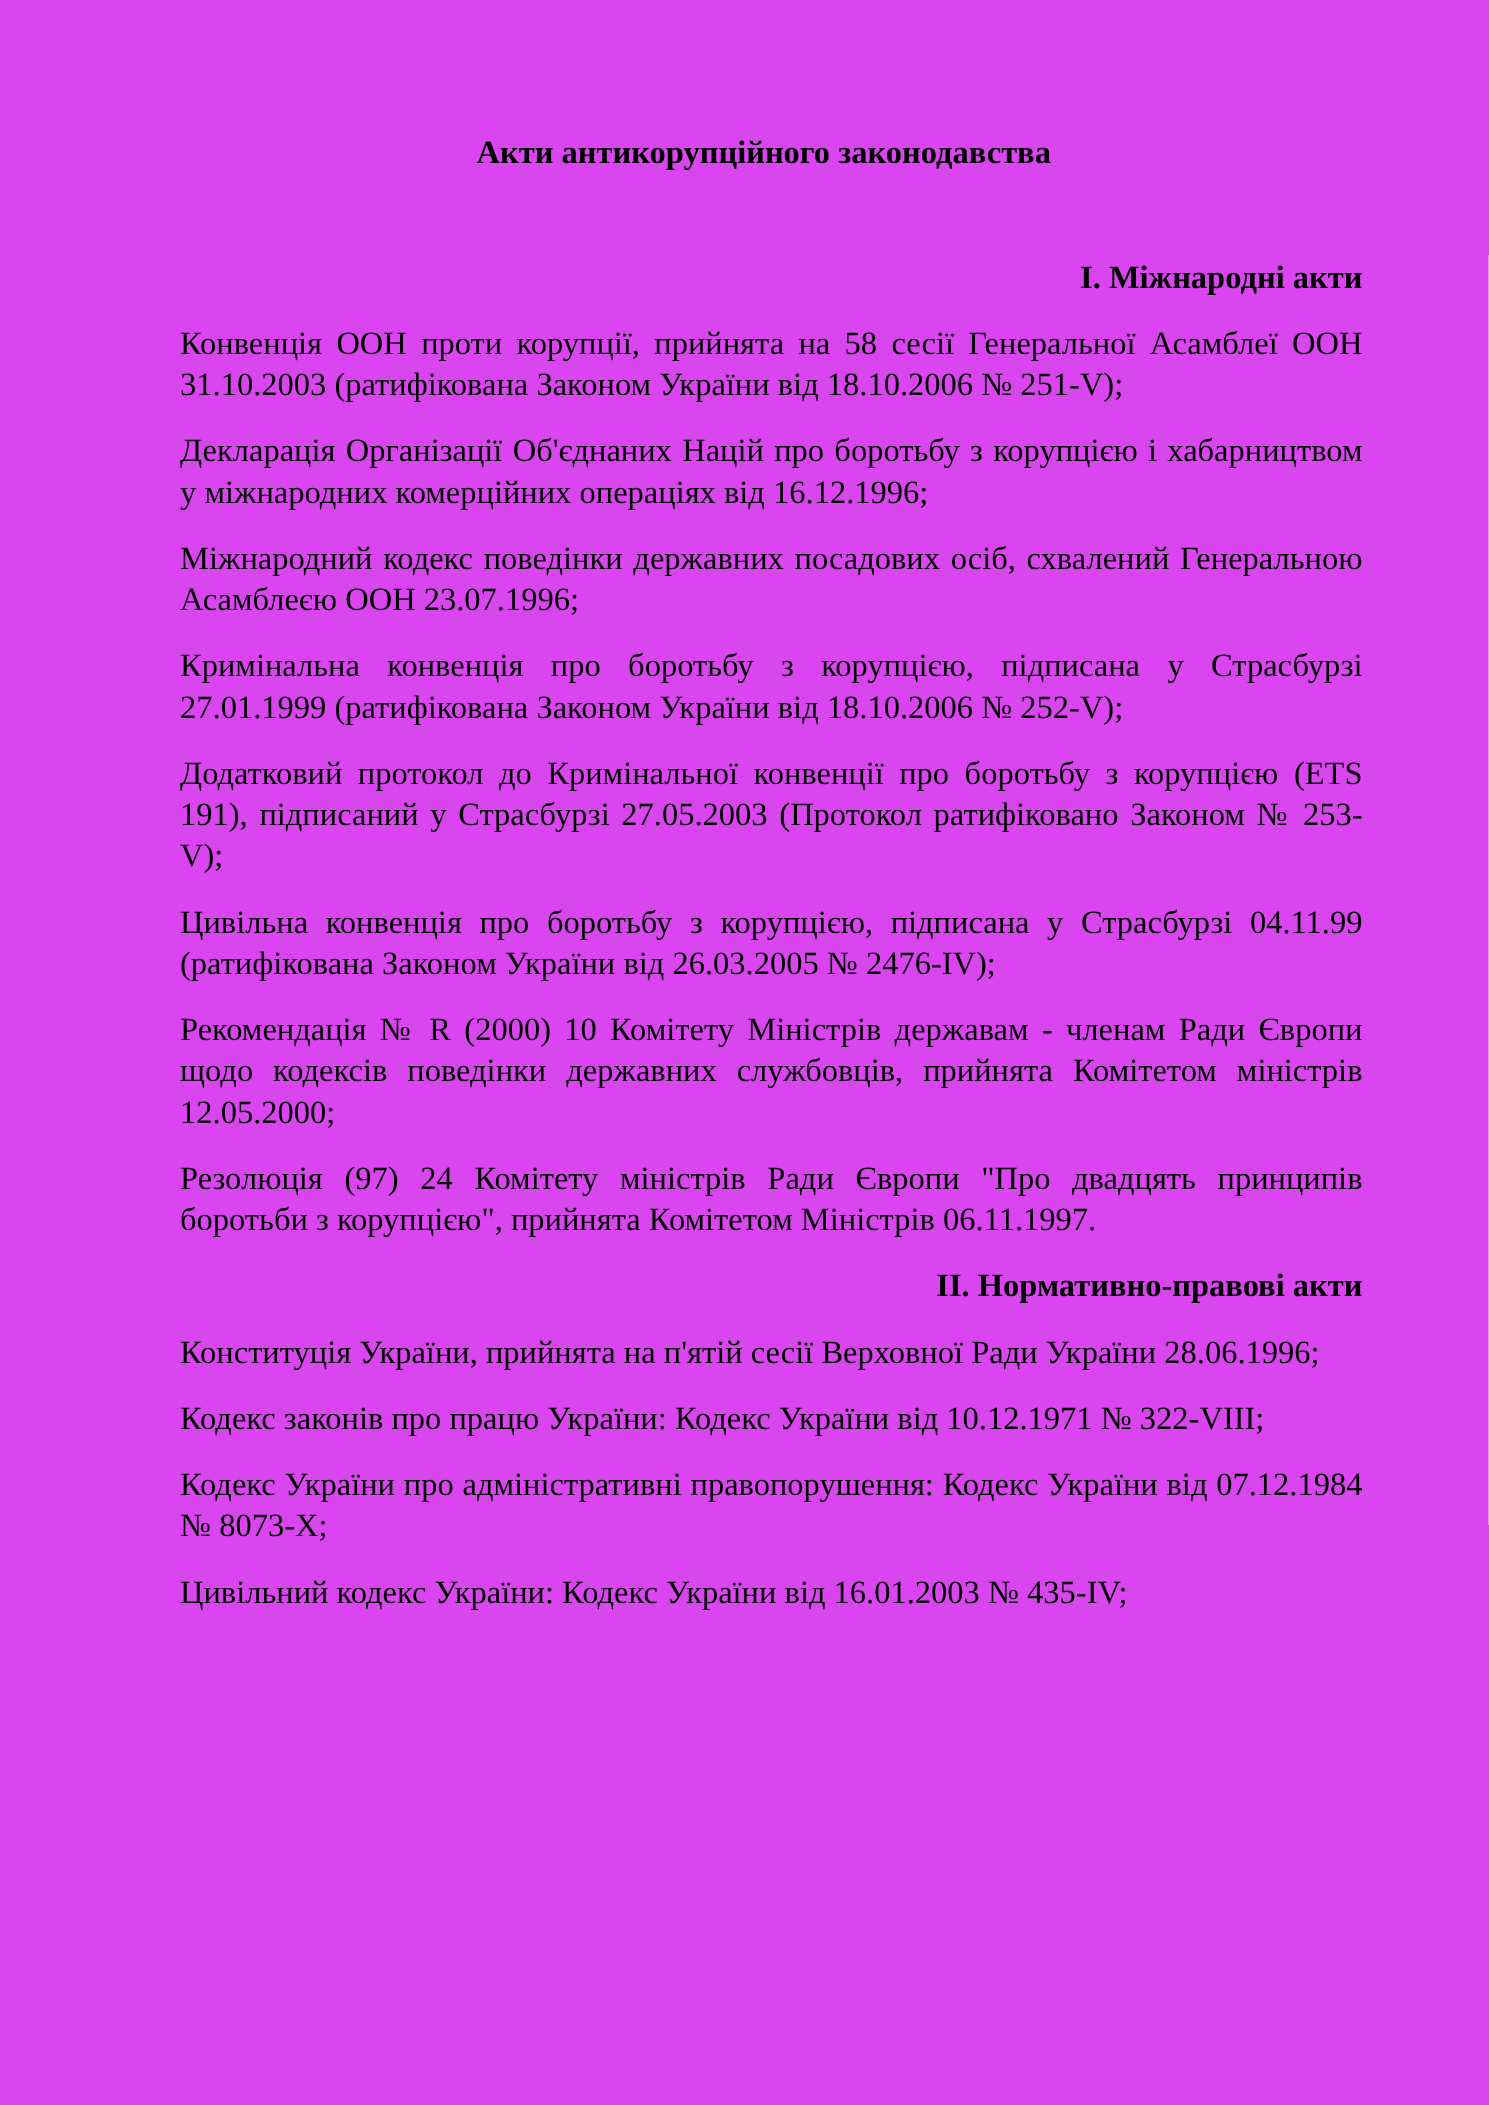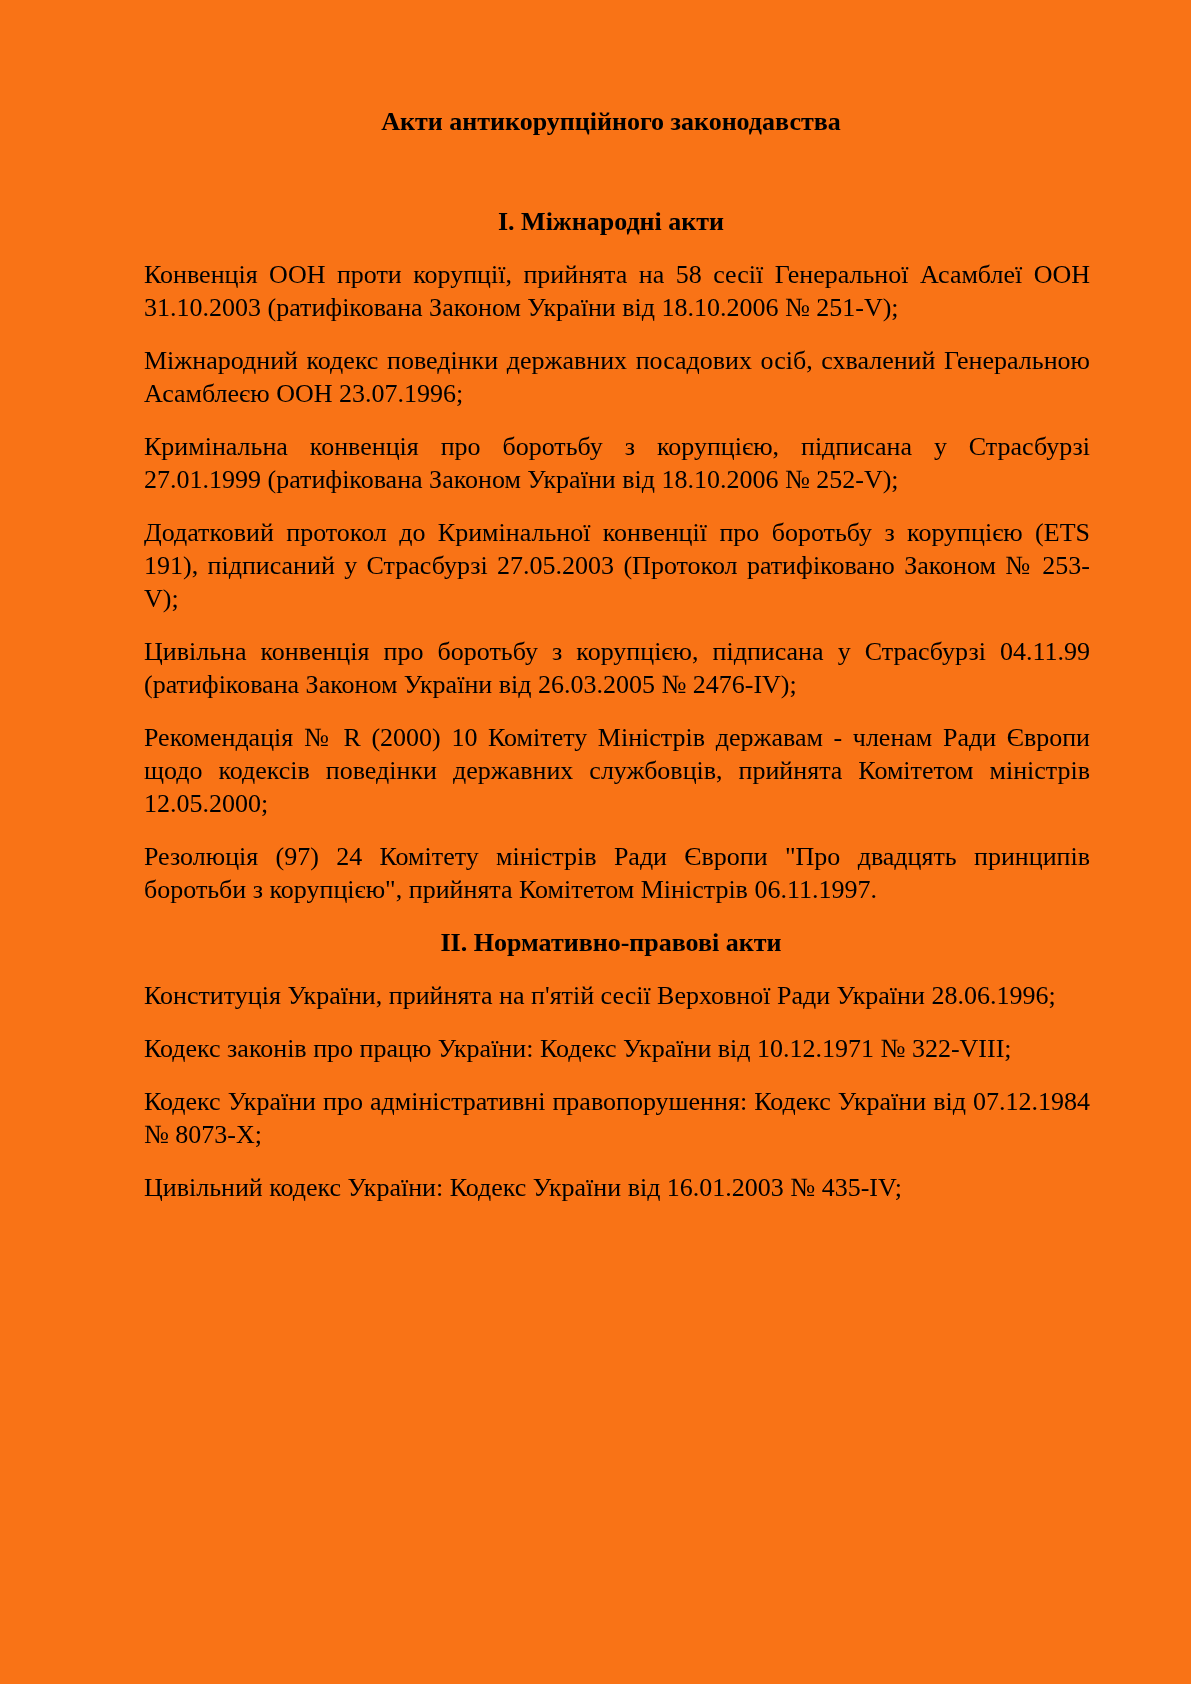--- a/index.html
+++ b/index.html
@@ -4,21 +4,21 @@
 <style>
   html, body {
     margin: 0;
     padding: 0;
     background: #ffffff;
   }
   .page {
     position: relative;
     width: 1191px;
     height: 1684px;
-    background: #f97316;
+    background: #d946ef;
     color: #000000;
     font-family: "Liberation Serif", serif;
     overflow: hidden;
   }
   .content {
     position: absolute;
     left: 132px;
     top: 105px;
     width: 958px;
   }
@@ -26,21 +26,21 @@
     font-size: 26px;
     line-height: 33px;
     font-weight: bold;
     text-align: center;
     margin: 0 0 67px 0;
   }
   .section-heading {
     font-size: 26px;
     line-height: 33px;
     font-weight: bold;
-    text-align: center;
+    text-align: right;
     margin: 0 0 20px 0;
   }
   .para {
     font-size: 26px;
     line-height: 33px;
     text-align: justify;
     margin: 0 0 20px 12px;
     hyphens: none;
     word-spacing: normal;
   }
@@ -49,20 +49,21 @@
 <body>
 
 <div class="page">
   <div class="content">
 
     <h1 class="doc-title">Акти антикорупційного законодавства</h1>
 
     <h2 class="section-heading">I. Міжнародні акти</h2>
 
     <p class="para">Конвенція ООН проти корупції, прийнята на 58 сесії Генеральної Асамблеї ООН 31.10.2003 (ратифікована Законом України від 18.10.2006 № 251-V);</p>
+    <p class="para">Декларація Організації Об'єднаних Націй про боротьбу з корупцією і хабарництвом у міжнародних комерційних операціях від 16.12.1996;</p>
     <p class="para">Міжнародний кодекс поведінки державних посадових осіб, схвалений Генеральною Асамблеєю ООН 23.07.1996;</p>
     <p class="para">Кримінальна конвенція про боротьбу з корупцією, підписана у Страсбурзі 27.01.1999 (ратифікована Законом України від 18.10.2006 № 252-V);</p>
     <p class="para">Додатковий протокол до Кримінальної конвенції про боротьбу з корупцією (ETS 191), підписаний у Страсбурзі 27.05.2003 (Протокол ратифіковано Законом № 253-V);</p>
     <p class="para">Цивільна конвенція про боротьбу з корупцією, підписана у Страсбурзі 04.11.99 (ратифікована Законом України від 26.03.2005 № 2476-IV);</p>
     <p class="para">Рекомендація № R (2000) 10 Комітету Міністрів державам - членам Ради Європи щодо кодексів поведінки державних службовців, прийнята Комітетом міністрів 12.05.2000;</p>
     <p class="para">Резолюція (97) 24 Комітету міністрів Ради Європи "Про двадцять принципів боротьби з корупцією", прийнята Комітетом Міністрів 06.11.1997.</p>
 
     <h2 class="section-heading">II. Нормативно-правові акти</h2>
 
     <p class="para">Конституція України, прийнята на п'ятій сесії Верховної Ради України 28.06.1996;</p>

